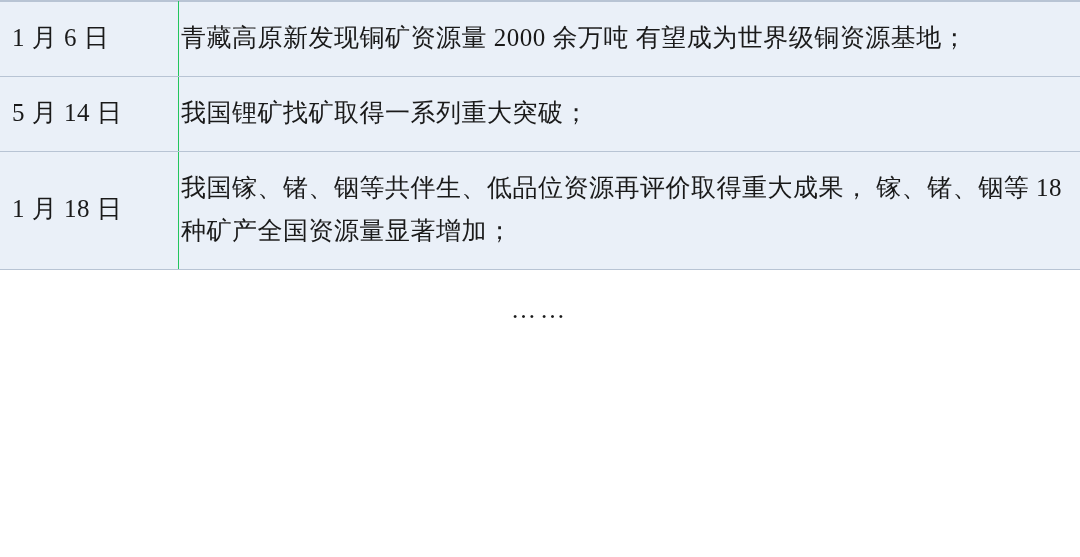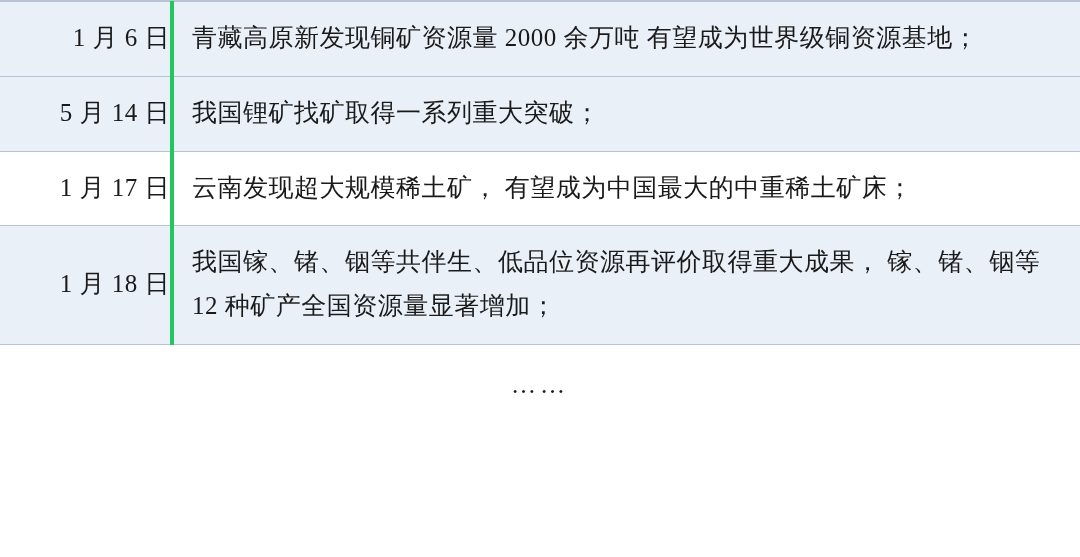--- a/index.html
+++ b/index.html
@@ -36,28 +36,28 @@
     border-bottom: 1px solid #b8c4d4;
     vertical-align: middle;
     padding: 14px 10px 16px 10px;
     font-size: 25px;
     line-height: 1.75;
     color: #1a1a1a;
     letter-spacing: 0.5px;
   }
   .table td.date-cell {
     width: 166px;
-    border-right: 4px solid #22c55e;
-    text-align: right;
+    border-right: 1px solid #22c55e;
+    text-align: left;
     white-space: nowrap;
-    padding-left: 4px;
+    padding-left: 12px;
     padding-right: 0;
   }
   .table td.text-cell {
-    padding-left: 18px;
+    padding-left: 2px;
     padding-right: 12px;
   }
   .ellipsis-row td {
     background: #ffffff;
     border-top: none;
     border-bottom: none;
     text-align: center;
     font-size: 25px;
     letter-spacing: 4px;
     color: #1a1a1a;
@@ -78,26 +78,22 @@
   <table class="table">
     <tbody>
       <tr class="row-shaded">
         <td class="date-cell">1 月 6 日</td>
         <td class="text-cell">青藏高原新发现铜矿资源量 2000 余万吨  有望成为世界级铜资源基地；</td>
       </tr>
       <tr class="row-shaded">
         <td class="date-cell">5 月 14 日</td>
         <td class="text-cell">我国锂矿找矿取得一系列重大突破；</td>
       </tr>
-      <tr class="row-plain">
-        <td class="date-cell">1 月 17 日</td>
-        <td class="text-cell">云南发现超大规模稀土矿， 有望成为中国最大的中重稀土矿床；</td>
-      </tr>
       <tr class="row-shaded">
         <td class="date-cell">1 月 18 日</td>
-        <td class="text-cell">我国镓、锗、铟等共伴生、低品位资源再评价取得重大成果， 镓、锗、铟等 12 种矿产全国资源量显著增加；</td>
+        <td class="text-cell">我国镓、锗、铟等共伴生、低品位资源再评价取得重大成果， 镓、锗、铟等 18 种矿产全国资源量显著增加；</td>
       </tr>
       <tr class="ellipsis-row">
         <td colspan="2">……</td>
       </tr>
     </tbody>
   </table>
 </div>
 
 </body></html>

